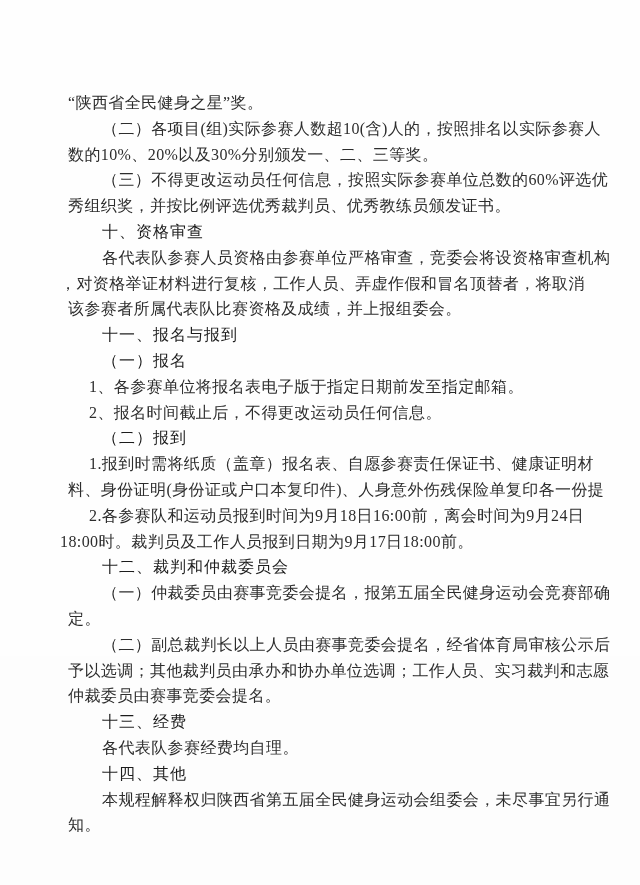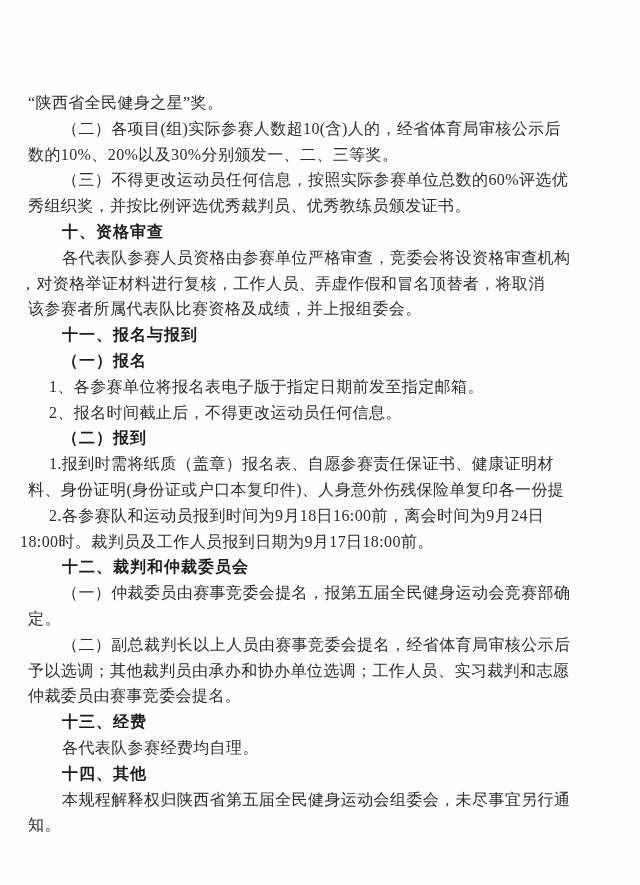--- a/index.html
+++ b/index.html
@@ -11,49 +11,49 @@
     height: 885px;
     background: #fdfdfd;
     color: #2d2d2d;
     font-family: "Liberation Serif", "DejaVu Serif", serif;
     overflow: hidden;
   }
   .page {
     box-sizing: border-box;
     width: 640px;
     height: 656px;
-    padding: 90px 44px 0 28px;
+    padding: 90px 44px 0 68px;
     background: #fefefe;
   }
   .line {
     font-size: 16px;
     line-height: 25.8px;
     white-space: nowrap;
     letter-spacing: 0.4px;
   }
   
   .h {
-    font-weight: 700;
+    font-weight: 400;
     font-family: "Liberation Sans", "DejaVu Sans", sans-serif;
     color: #1c1c1c;
     letter-spacing: 1px;
   }
   
   .ind2 { padding-left: 34px; }
   
   .num  { padding-left: 21px; font-family: Liberation Serif, serif; }
   
   .hang { margin-left: -8px; }
 </style>
 </head>
 <body>
 
 <div class="page">
   <div class="line">“陕西省全民健身之星”奖。</div>
-  <div class="line ind2">（二）各项目(组)实际参赛人数超10(含)人的，经省体育局审核公示后</div>
+  <div class="line ind2">（二）各项目(组)实际参赛人数超10(含)人的，按照排名以实际参赛人</div>
   <div class="line">数的10%、20%以及30%分别颁发一、二、三等奖。</div>
   <div class="line ind2">（三）不得更改运动员任何信息，按照实际参赛单位总数的60%评选优</div>
   <div class="line">秀组织奖，并按比例评选优秀裁判员、优秀教练员颁发证书。</div>
   <div class="line h ind2">十、资格审查</div>
   <div class="line ind2">各代表队参赛人员资格由参赛单位严格审查，竞委会将设资格审查机构</div>
   <div class="line hang">，对资格举证材料进行复核，工作人员、弄虚作假和冒名顶替者，将取消</div>
   <div class="line">该参赛者所属代表队比赛资格及成绩，并上报组委会。</div>
   <div class="line h ind2">十一、报名与报到</div>
   <div class="line h ind2">（一）报名</div>
   <div class="line num">1、各参赛单位将报名表电子版于指定日期前发至指定邮箱。</div>

